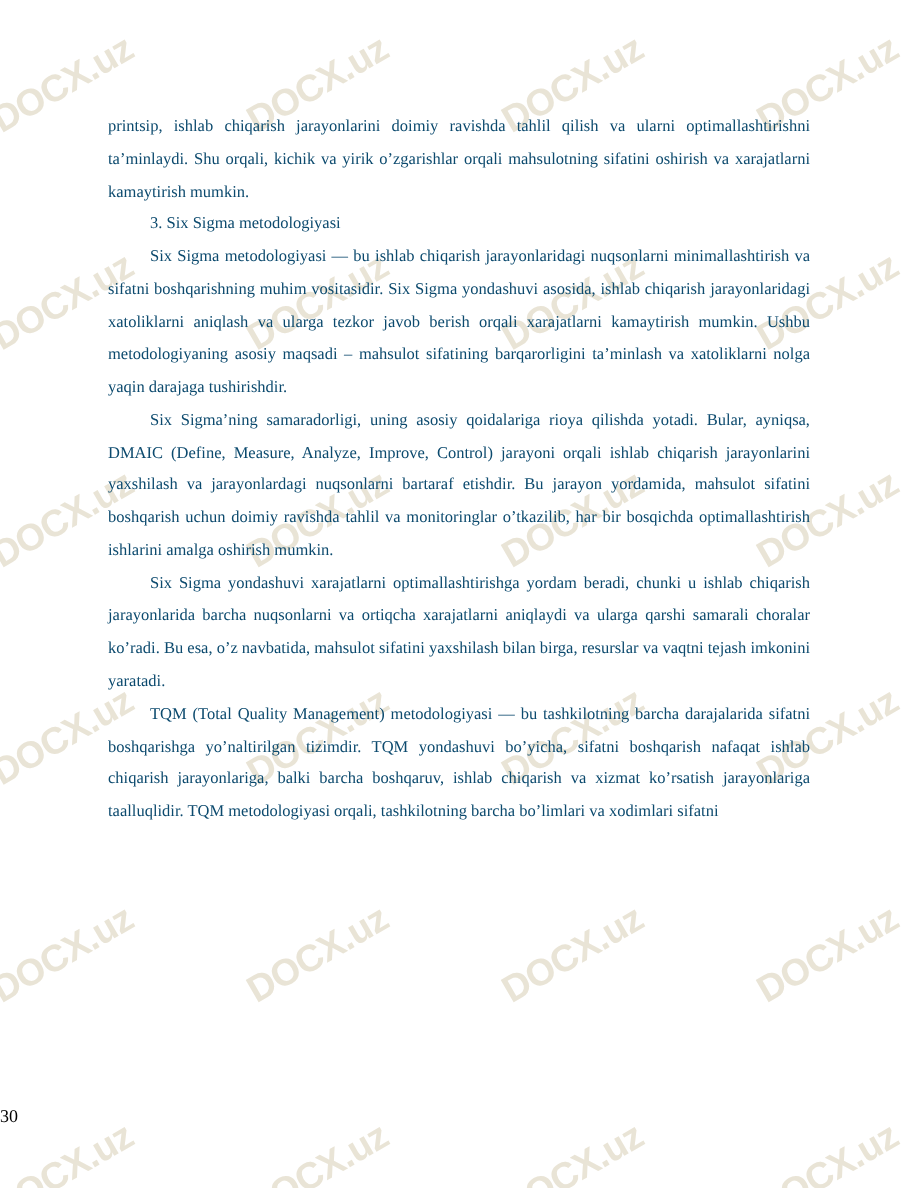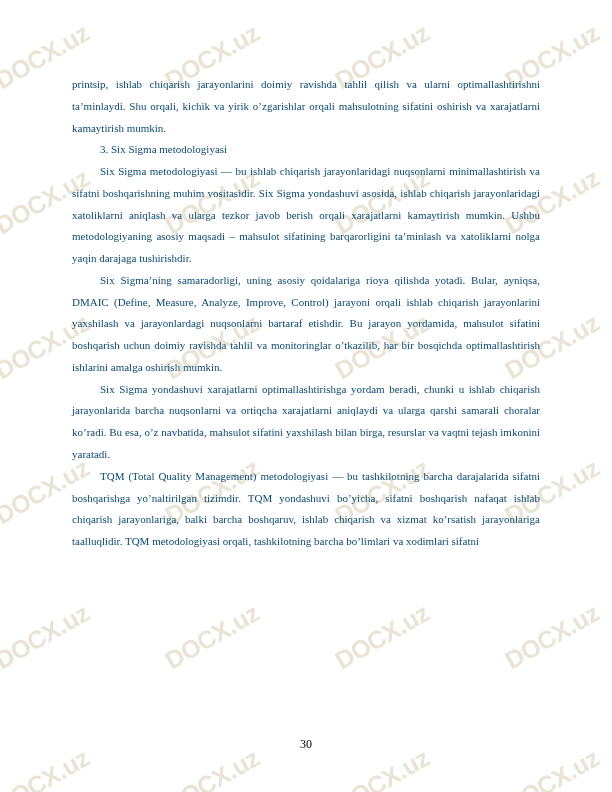--- a/index.html
+++ b/index.html
@@ -60,21 +60,20 @@
     text-indent: 0;
   }
   p.indent {
     text-indent: 28px;
   }
   .page-number {
     position: absolute;
     left: 0;
     top: 737px;
     width: 612px;
-    text-align: center;
     font-size: 12px;
     color: #000000;
     font-family: "Liberation Serif", serif;
     z-index: 2;
   }
 </style>
 </head>
 <body>
 
 <div class="page">

